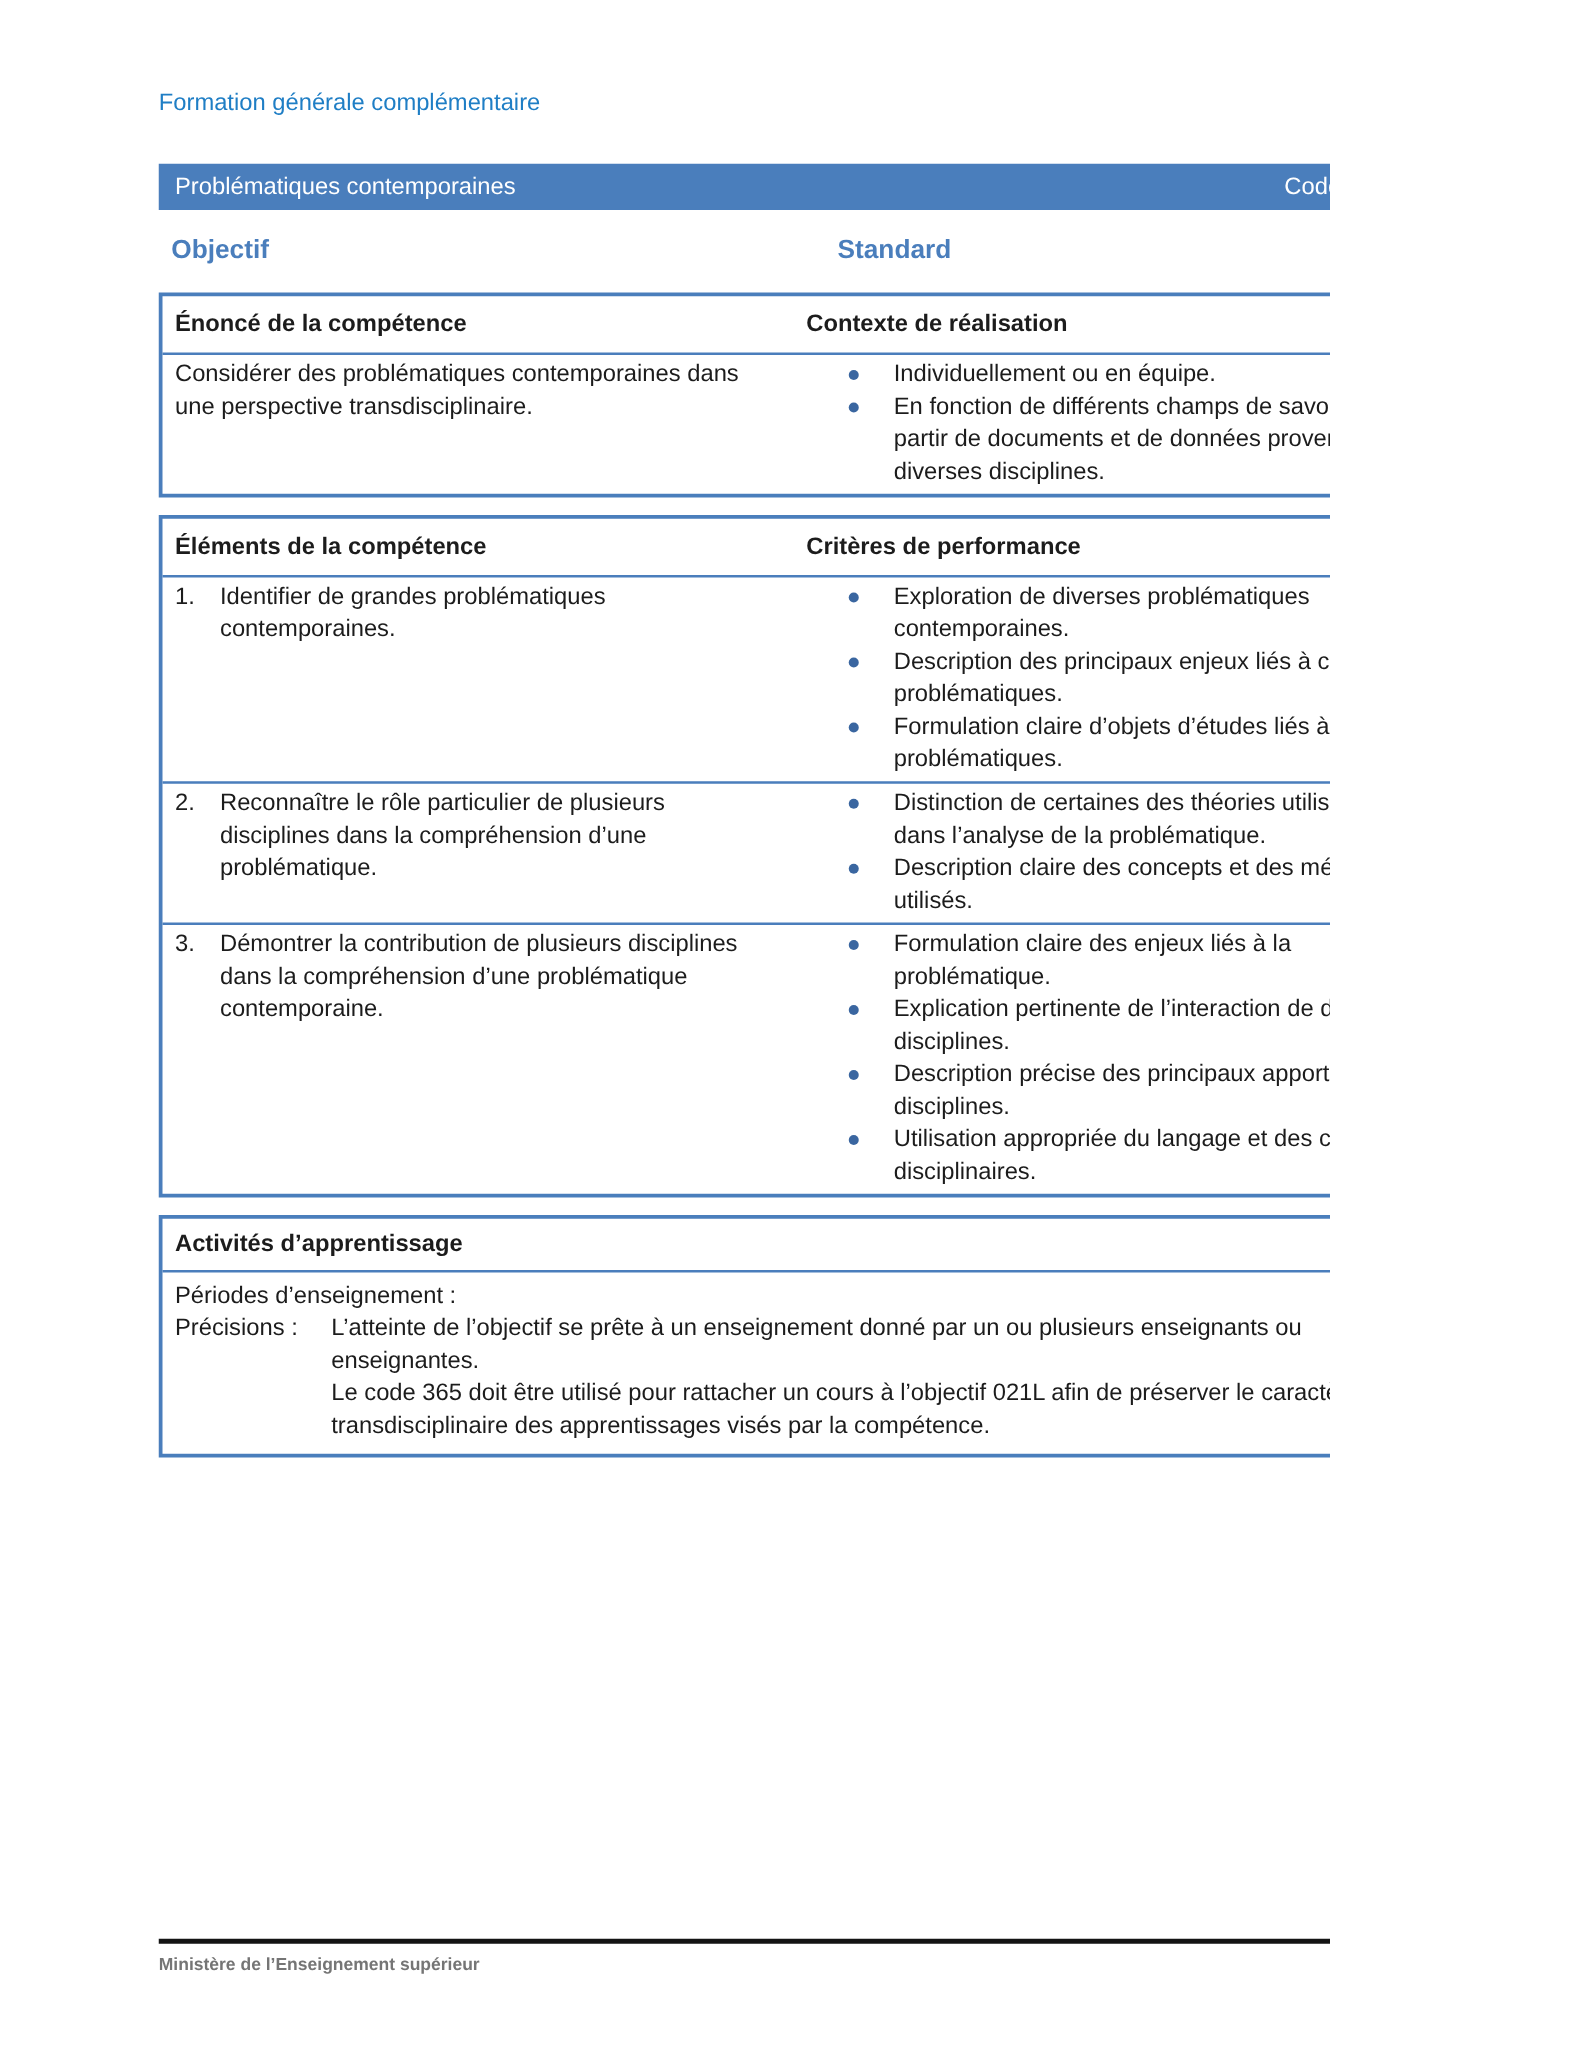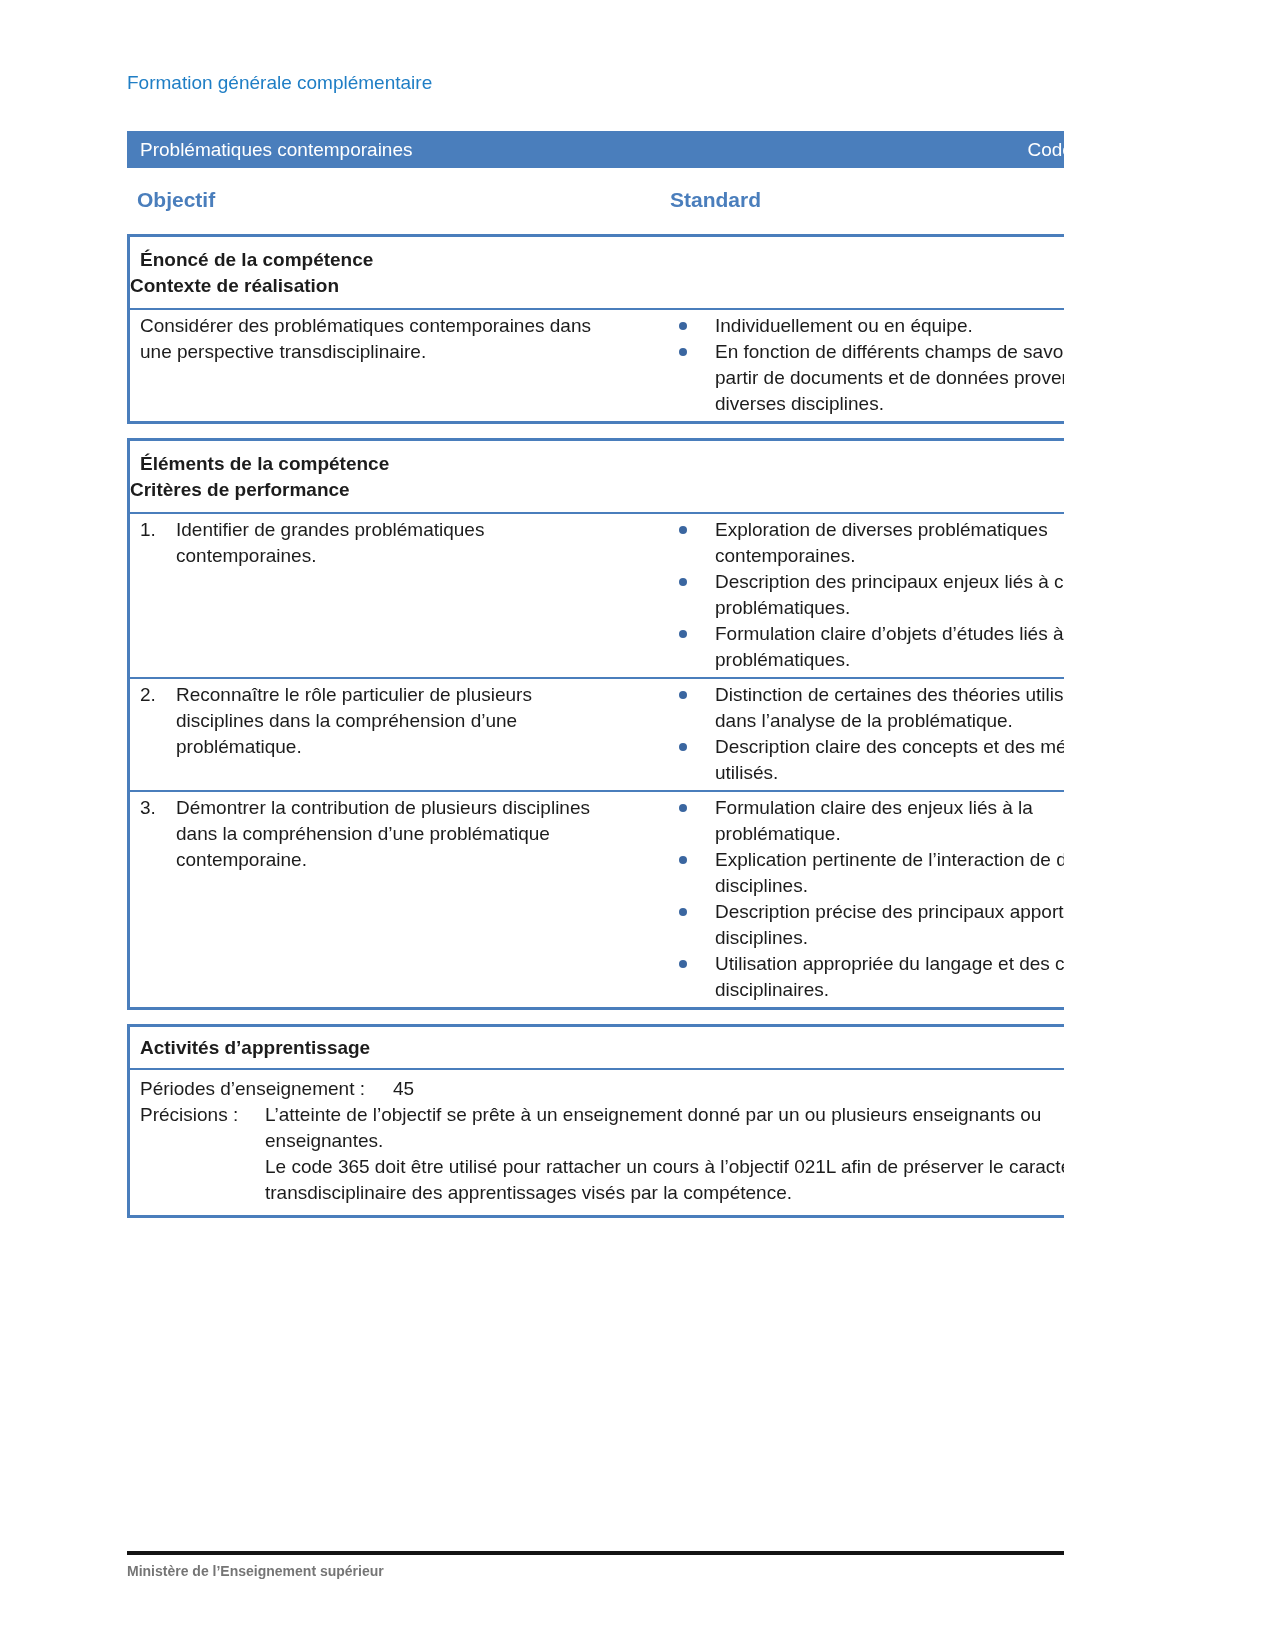--- a/index.html
+++ b/index.html
@@ -40,41 +40,40 @@
     border:3px solid #4a7ebc;
     margin-top:20px;
     background:#ffffff;
   }
   .tbl.gap-sm { margin-top:14px; }
   .thead {
     display:flex;
     border-bottom:2px solid #4a7ebc;
     font-weight:bold;
     padding:10px 0 9px 0;
-    flex-direction:column;
   }
   .cell-l { width:515px; box-sizing:border-box; padding-left:10px; padding-right:40px; flex:none; }
   .cell-r { flex:1; box-sizing:border-box; padding-right:12px; }
   .trow { display:flex; padding:3px 0 4px 0;gap:32px; }
   .trow + .trow { border-top:2px solid #4a7ebc; }
 
   .bullet { position:relative; padding-left:38px; }
   .dot {
     position:absolute; left:2px; top:9px;
     width:8px; height:8px; border-radius:50%;
     background:#3a66a0;
   }
   .num-item { display:flex; }
   .num { width:36px; flex:none; padding-left:0; box-sizing:border-box; }
   .num-text { flex:1; }
 
   
   .act-head { font-weight:bold; padding:8px 0 7px 10px; border-bottom:2px solid #4a7ebc; }
   .act-body { padding:6px 0 9px 0; }
-  .act-row { display:flex; padding-left:10px; }
+  .act-row { display:flex; padding-left:10px;justify-content:space-between; }
   .val-periodes { margin-left:28px; }
   .val-unites { margin-left:65px; }
   .act-label-fixed { width:125px; flex:none; }
   .act-value { flex:1; padding-right:12px; }
   .act-value p { margin:0; }
 
   .footer {
     position:absolute; left:127px; top:1551px; width:1020px;
     border-top:4px solid #141414;
     padding-top:5px;

